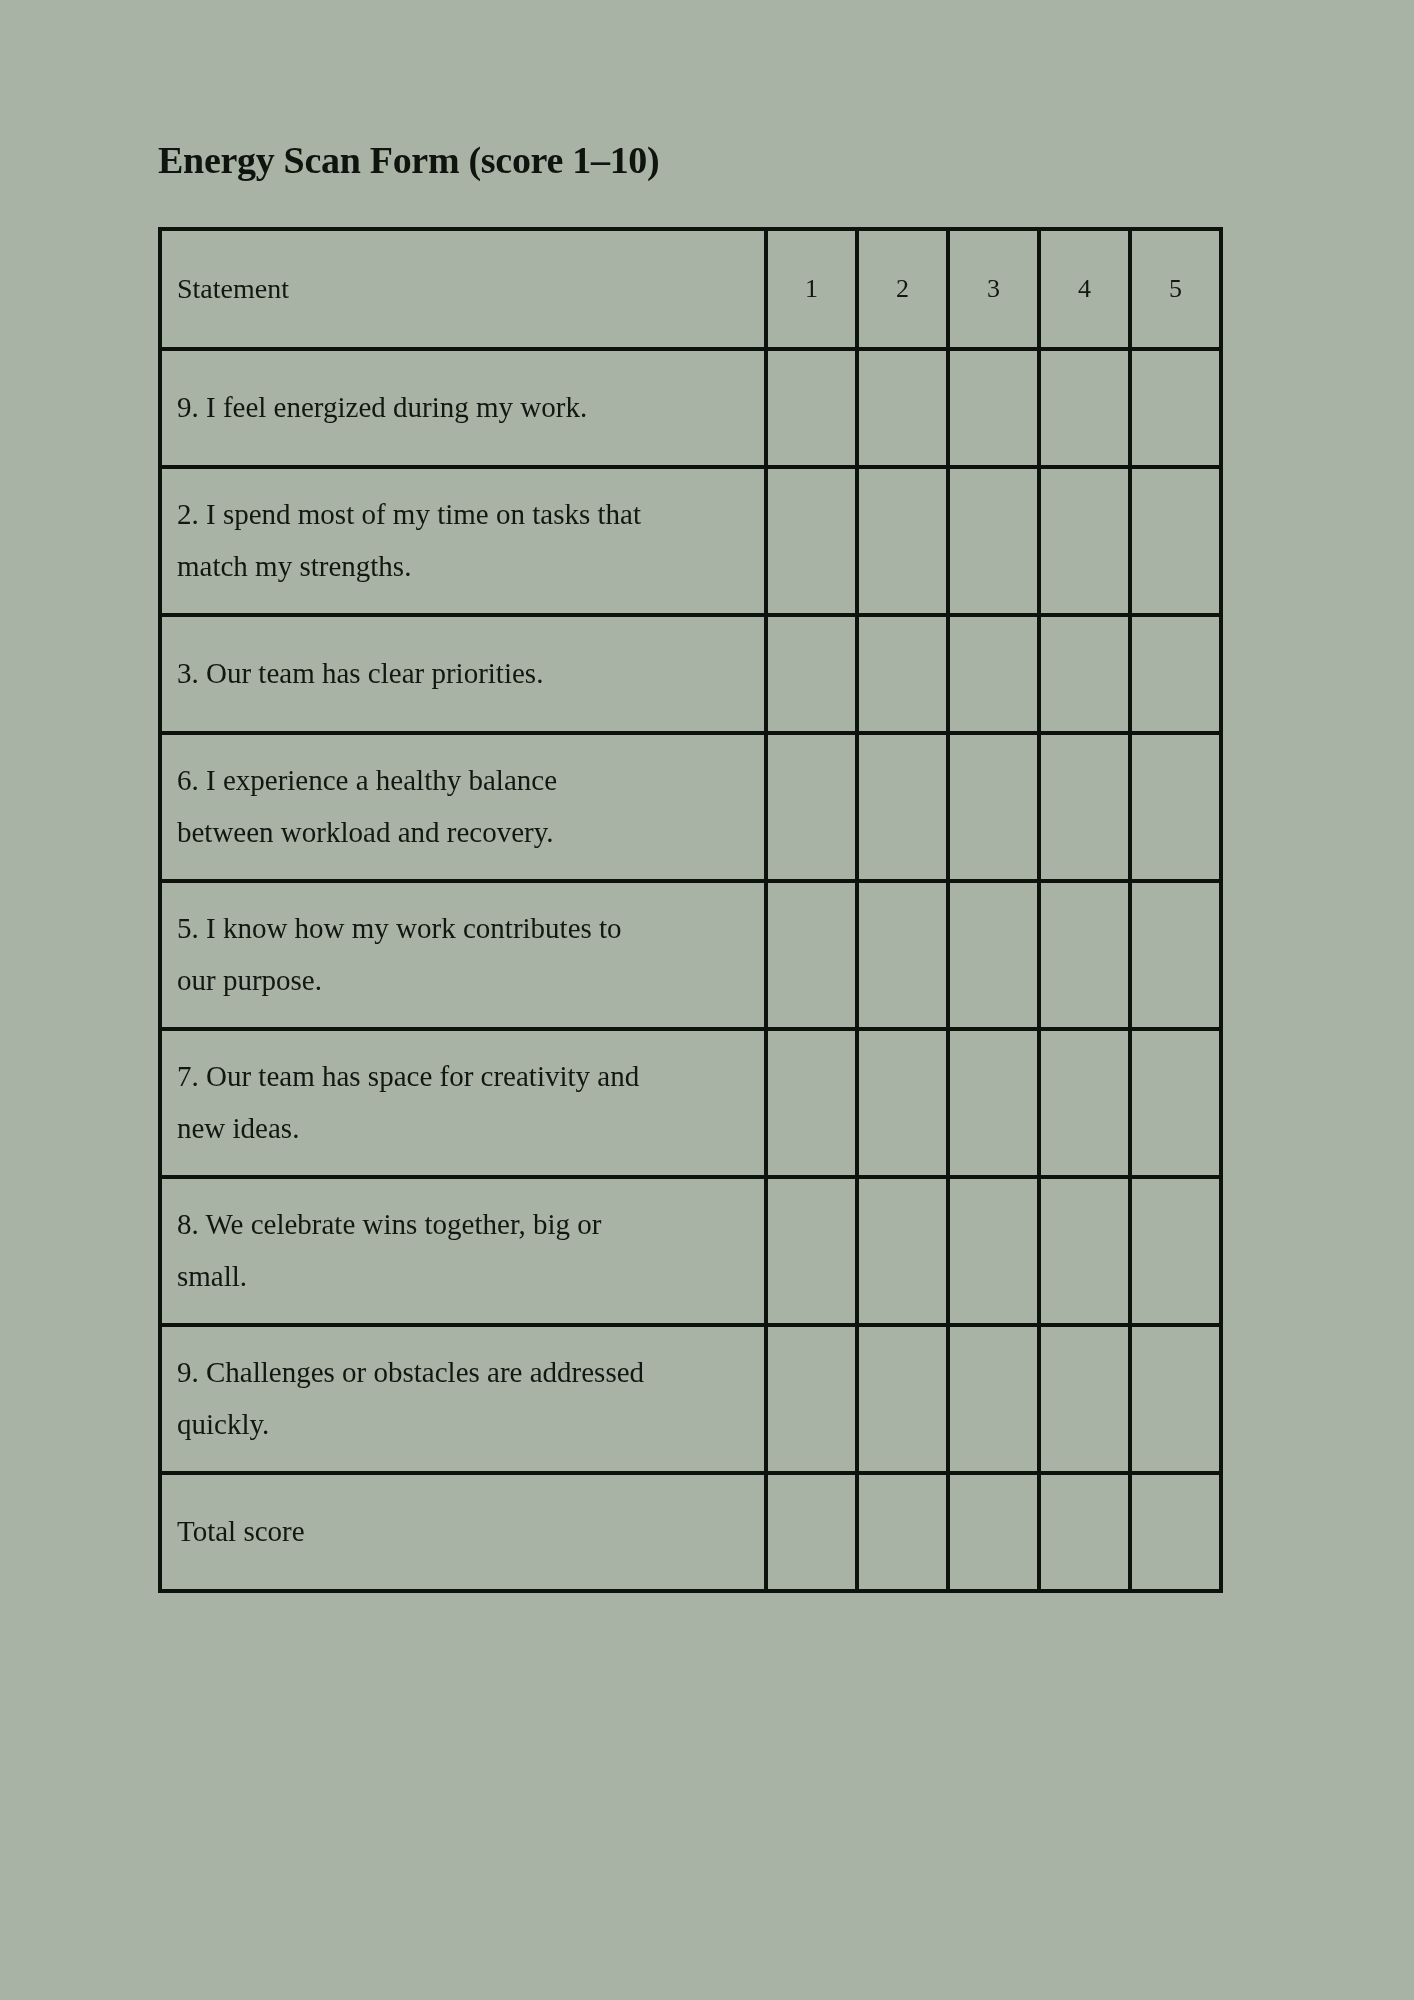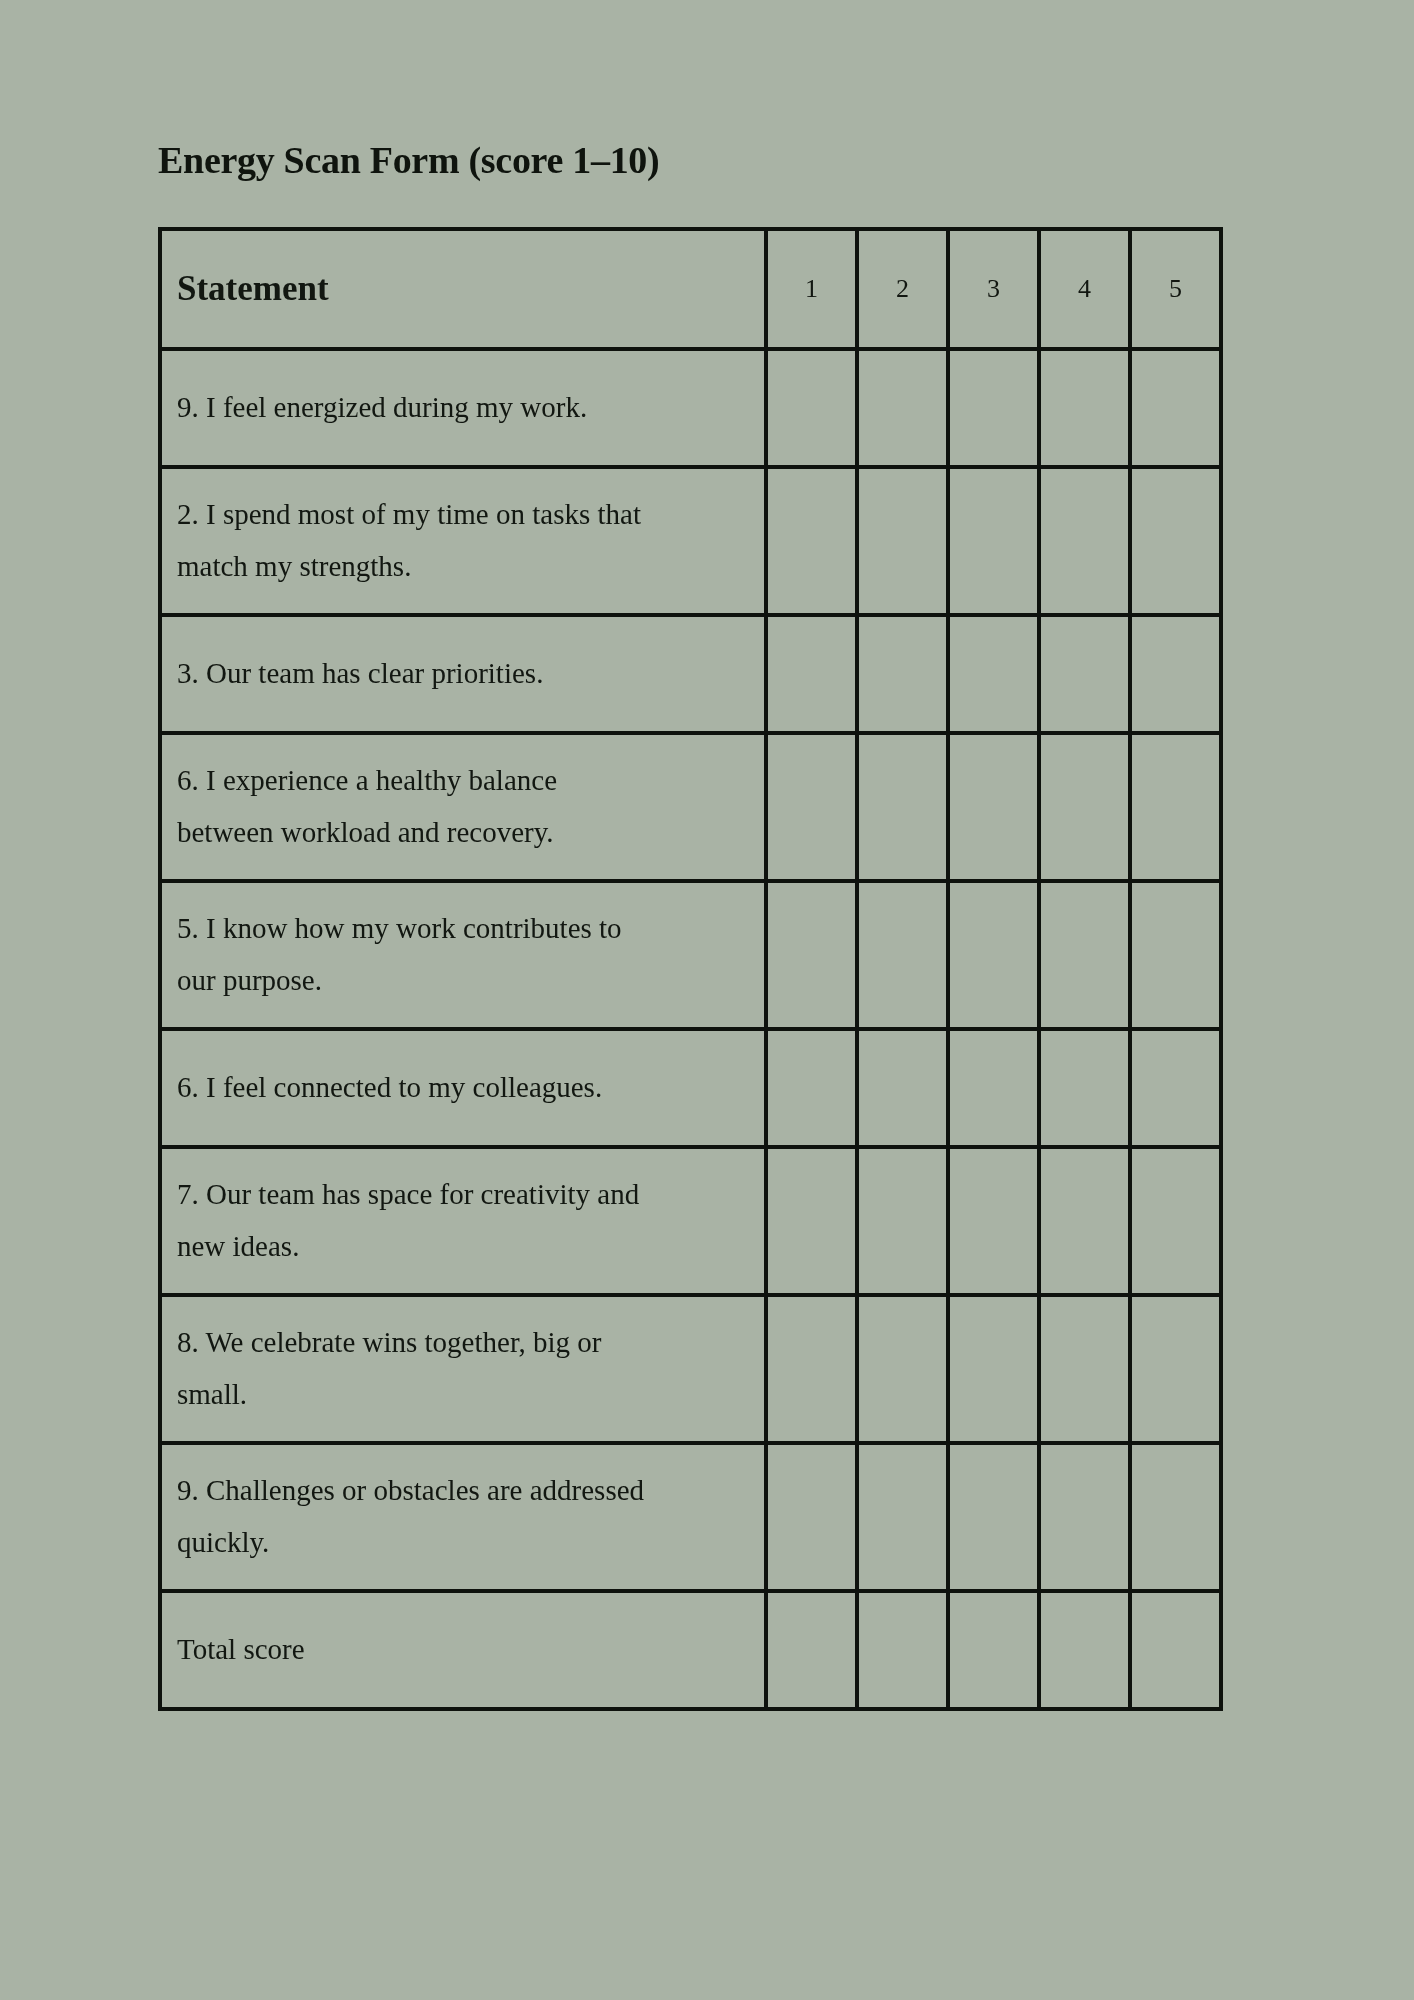--- a/index.html
+++ b/index.html
@@ -53,21 +53,21 @@
 
   .stmt-h,
   .stmt {
     text-align: left;
     padding: 0 20px 0 15px;
     font-size: 29px;
     font-weight: 400;
     line-height: 1.78;
     white-space: pre-line;
   }
-  .stmt-h { font-size: 35px; font-weight: bold; }
+  .stmt-h { font-size: 28px; }
   .score-h {
     text-align: center;
     font-size: 26px;
     font-weight: 400;
     padding: 0;
   }
   .score {
     padding: 0;
   }
 </style>
@@ -134,28 +134,20 @@
       </tr>
       <tr class="tall">
         <td class="stmt">5. I know how my work contributes to
 our purpose.</td>
         <td class="score"></td>
         <td class="score"></td>
         <td class="score"></td>
         <td class="score"></td>
         <td class="score"></td>
       </tr>
-      <tr class="single">
-        <td class="stmt">6. I feel connected to my colleagues.</td>
-        <td class="score"></td>
-        <td class="score"></td>
-        <td class="score"></td>
-        <td class="score"></td>
-        <td class="score"></td>
-      </tr>
       <tr class="tall">
         <td class="stmt">7. Our team has space for creativity and
 new ideas.</td>
         <td class="score"></td>
         <td class="score"></td>
         <td class="score"></td>
         <td class="score"></td>
         <td class="score"></td>
       </tr>
       <tr class="tall">

